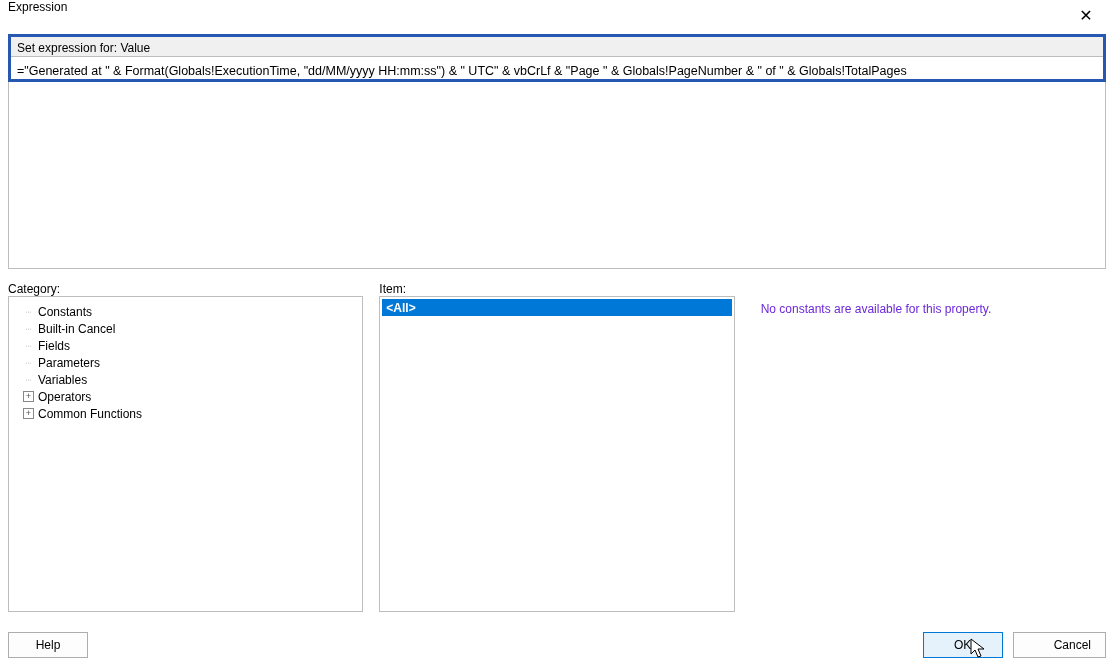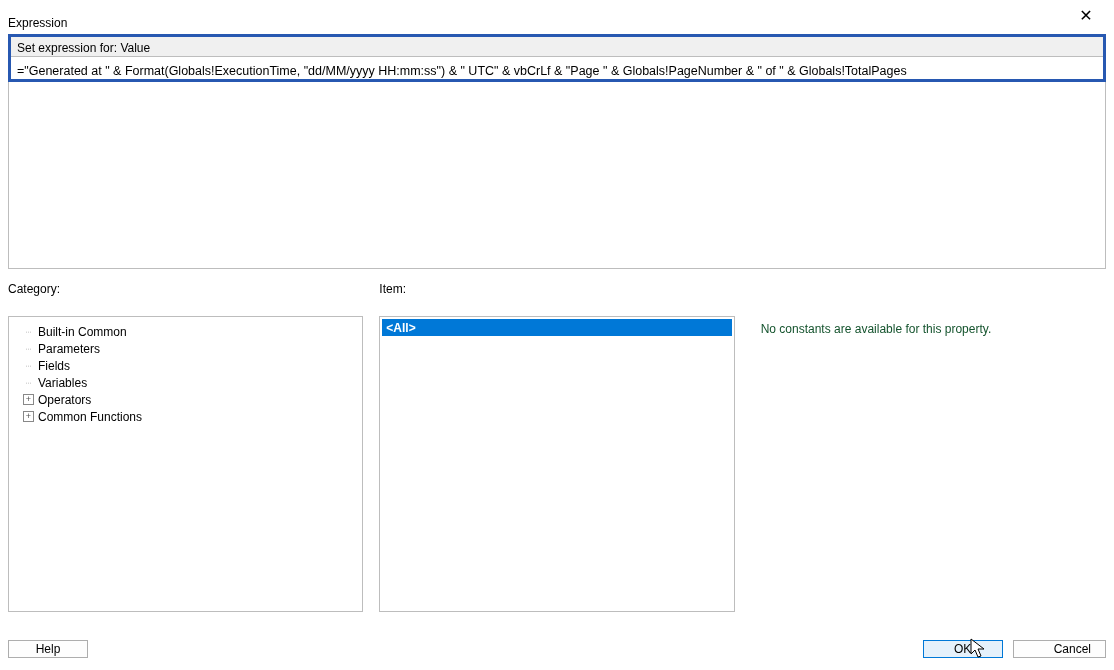--- a/index.html
+++ b/index.html
@@ -12,21 +12,21 @@
     width: 1114px;
     height: 670px;
     position: relative;
     overflow: hidden;
   }
   .titlebar {
     position: absolute;
     top: 0; left: 0; right: 0;
     height: 30px;
     display: flex;
-    align-items: flex-end;
+    align-items: flex-start;
     padding: 0 8px;
   }
   .titlebar .title { font-size: 12px; }
   .titlebar .close {
     margin-left: auto;
     width: 40px; height: 30px;
     display: flex;
     align-items: center;
     justify-content: center;
     font-size: 16px;
@@ -72,21 +72,21 @@
   }
   .panels {
     position: absolute;
     top: 282px;
     left: 8px; right: 8px;
     bottom: 58px;
     display: flex;
     gap: 16px;
   }
   .panel { display: flex; flex-direction: column; flex: 1; min-width: 0; }
-  .panel-label { font-size: 12px; margin-bottom: 20px; }
+  .panel-label { font-size: 12px; margin-bottom: 0; }
   .panel-box {
     flex: 1;
     border: 1px solid #bdbdbd;
     background: #fff;
     overflow: auto;
     padding: 2px;
   }
   
   .tree { padding: 4px 2px; }
   .tree-node {
@@ -119,30 +119,30 @@
   
   .item-row {
     height: 17px;
     padding: 0 4px;
     display: flex;
     align-items: center;
     font-size: 12px;
     cursor: default;
   }
   .item-row.selected { background: #0078d7; color: #fff; font-weight: bold; }
-  .values-text { padding: 4px 8px; font-size: 12px; color: #14532d; }
+  .values-text { padding: 4px 8px; font-size: 12px; color: #6d28d9; }
   .panels .panel:nth-child(3) .panel-box { border: none; }
   .footer {
     position: absolute;
     left: 8px; right: 8px; bottom: 12px;
     display: flex;
     align-items: center;
   }
   .btn {
-    height: 18px;
+    height: 26px;
     min-width: 80px;
     border: 1px solid #adadad;
     background: #fdfdfd;
     font-family: inherit;
     font-size: 12px;
     cursor: pointer;
     padding: 0 14px;
   }
   .btn.primary {
     border: 1px solid #0078d7;
@@ -175,29 +175,33 @@
 </div>
 
 <div class="panels">
 
   <div class="panel">
     <div class="panel-label">Category:</div>
     <div class="panel-box" style="position:relative;">
       <div class="tree" id="category-tree">
           <div class="tree-node">
             <div class="tree-noexpand">⋯</div>
-            <span class="tree-label">Built-in Common</span>
+            <span class="tree-label">Constants</span>
+          </div>
+          <div class="tree-node">
+            <div class="tree-noexpand">⋯</div>
+            <span class="tree-label">Built-in Cancel</span>
+          </div>
+          <div class="tree-node">
+            <div class="tree-noexpand">⋯</div>
+            <span class="tree-label">Fields</span>
           </div>
           <div class="tree-node">
             <div class="tree-noexpand">⋯</div>
             <span class="tree-label">Parameters</span>
-          </div>
-          <div class="tree-node">
-            <div class="tree-noexpand">⋯</div>
-            <span class="tree-label">Fields</span>
           </div>
           <div class="tree-node">
             <div class="tree-noexpand">⋯</div>
             <span class="tree-label">Variables</span>
           </div>
           <div class="tree-node">
             <div class="tree-toggle">+</div>
             <span class="tree-label">Operators</span>
           </div>
           <div class="tree-node">

